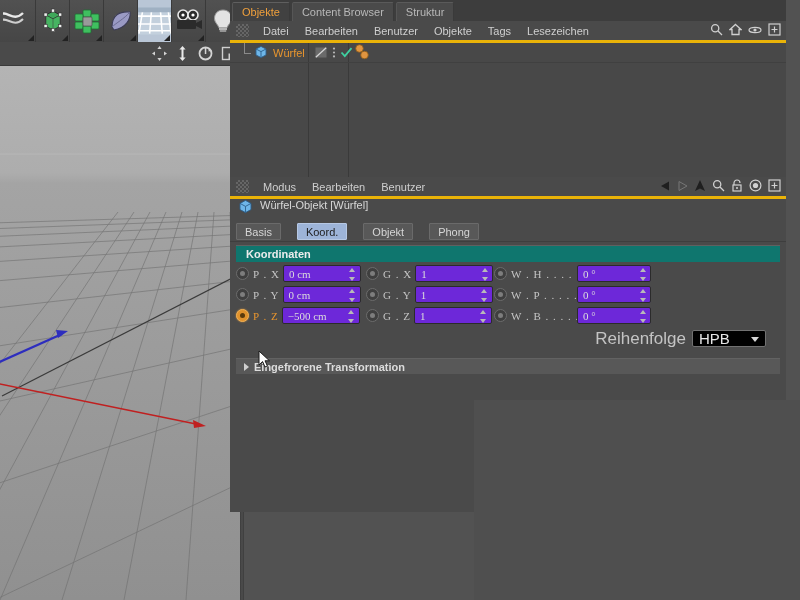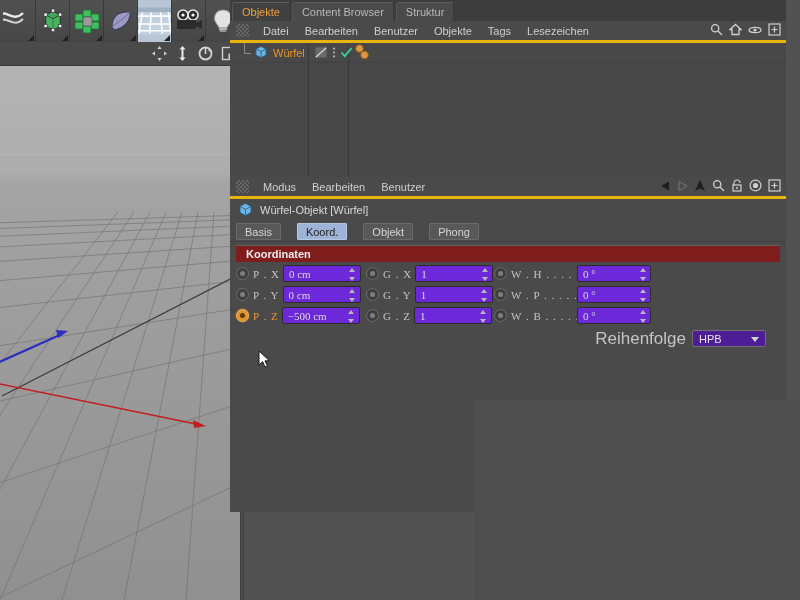--- a/index.html
+++ b/index.html
@@ -94,32 +94,32 @@
              border-bottom:1px solid #404040; }
   .obj-tree-line { width:14px; height:20px; margin-left:10px; position:relative; }
   .obj-tree-line:before { content:""; position:absolute; left:4px; top:0; width:1px; height:11px; background:#8a8a8a; }
   .obj-tree-line:after  { content:""; position:absolute; left:4px; top:10px; width:7px; height:1px; background:#8a8a8a; }
   .obj-name { color:#e8952e; font-size:11px; margin-left:5px; white-space:nowrap; }
   .obj-tagcell { position:absolute; left:84px; top:0; height:20px; display:flex; align-items:center; gap:3px; }
   .obj-tagcell2 { position:absolute; left:124px; top:0; height:20px; display:flex; align-items:center; gap:1px;}
 
   
   #attrmgr { background:#4a4a4a; }
-  .obj-title { height:22px; display:flex; align-items:center; padding-left:8px; gap:7px;
+  .obj-title { height:22px; display:flex; align-items:flex-start; padding-left:8px; gap:7px;
                background:#4a4a4a; }
   .obj-title-text { font-size:11px; color:#d8d8d8; }
   .modetabs { height:20px; display:flex; align-items:center; padding-left:6px; gap:16px; background:#4a4a4a;}
   .mtab { height:17px; line-height:17px; padding:0 8px; font-size:11px;
           background:#585858; color:#d6d6d6; border:1px solid #6a6a6a; border-radius:1px; }
   .mtab.active { background:#9db4d8; color:#1d1d1d; border-color:#b6c8e4; }
 
   .sep-line { height:1px; background:#3e3e3e; }
 
   .group-header {
-    height:17px; line-height:17px; background:#7f1d1d; color:#ececec;
+    height:17px; line-height:17px; background:#0f766e; color:#ececec;
     font-size:11px; font-weight:bold; padding-left:10px; margin:3px 6px 2px 6px;
     border-top:1px solid #606060;
   }
 
   
   .coordgrid { padding:1px 6px 3px 6px; }
   .crow { display:flex; align-items:flex-start; height:21px;font-family:Liberation Serif, serif; }
   .ccell { display:flex; align-items:center; }
   .ccell.c1 { width:130px; }
   .ccell.c2 { width:128px; }
@@ -146,23 +146,23 @@
   .numfield.ng { width:78px; }
   .numfield.nw { width:74px; }
   .spin { position:absolute; right:4px; top:2px; width:7px; height:13px;
           display:flex; flex-direction:column; justify-content:space-between; align-items:center;}
   .spin b { display:block; width:0;height:0;border-style:solid; }
   .spin b.up { border-width:0 3.5px 4px 3.5px; border-color:transparent transparent #b9b9b9 transparent;}
   .spin b.dn { border-width:4px 3.5px 0 3.5px; border-color:#b9b9b9 transparent transparent transparent;}
 
   .orderrow { display:flex; align-items:center; height:21px; justify-content:flex-end; padding-right:14px; }
   .orderlabel { font-size:17px; color:#c4c4c4; margin-right:6px; }
-  .dropdown { width:74px; height:17px; background:#4c1d95; border:1px solid #717171;
+  .dropdown { width:74px; height:17px; background:#000000; border:1px solid #717171;
               border-radius:2px; display:flex; align-items:center; padding-left:6px;
-              color:#e6e6e6; font-size:11px; position:relative; }
+              color:#e6e6e6; font-size:15px; position:relative; }
   .dropdown .caret { position:absolute; right:6px; top:6px; width:0;height:0;
                      border-style:solid; border-width:5px 4.5px 0 4.5px;
                      border-color:#d6d6d6 transparent transparent transparent; }
 
   .subgroup {
     height:16px; line-height:16px; background:#585858; color:#dcdcdc;
     font-size:11px; font-weight:bold; padding-left:8px; margin:6px 6px 0 6px;
     display:flex; align-items:center; gap:5px; border-top:1px solid #626262;
   }
   .tri { width:0;height:0;border-style:solid;border-width:4px 0 4px 5px;
@@ -641,20 +641,24 @@
 
         <div class="orderrow">
           <span class="orderlabel">Reihenfolge</span>
           <span class="dropdown">
             <span>HPB</span>
             <span class="caret"></span>
           </span>
         </div>
       </div>
 
+      <div class="subgroup">
+        <span class="tri"></span>
+        <span>Eingefrorene Transformation</span>
+      </div>
     </div>
 
     <div id="attr-filler"></div>
   </div>
 
   <svg id="cursor" viewBox="0 0 13 19">
     <path d="M1 1 L1 15 L4.6 11.6 L7 17 L9.4 15.9 L7 10.8 L11.5 10.8 Z" fill="#ffffff" stroke="#1a1a1a" stroke-width="1"></path>
   </svg>
 
 </div>

